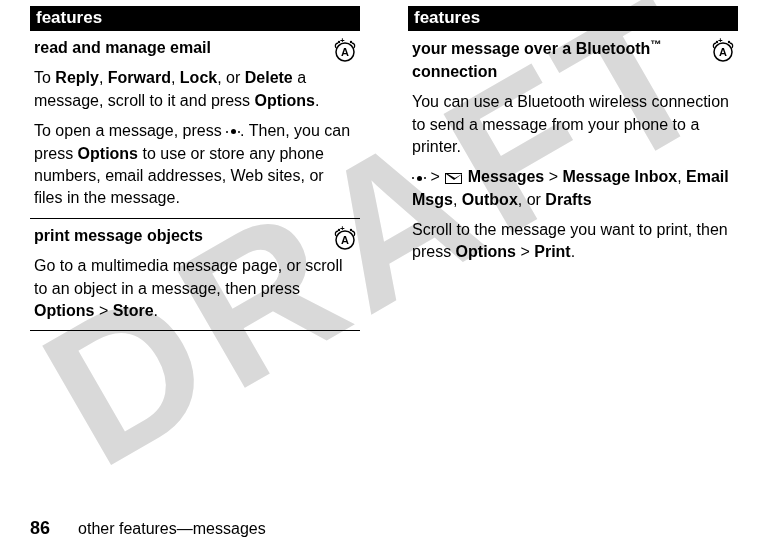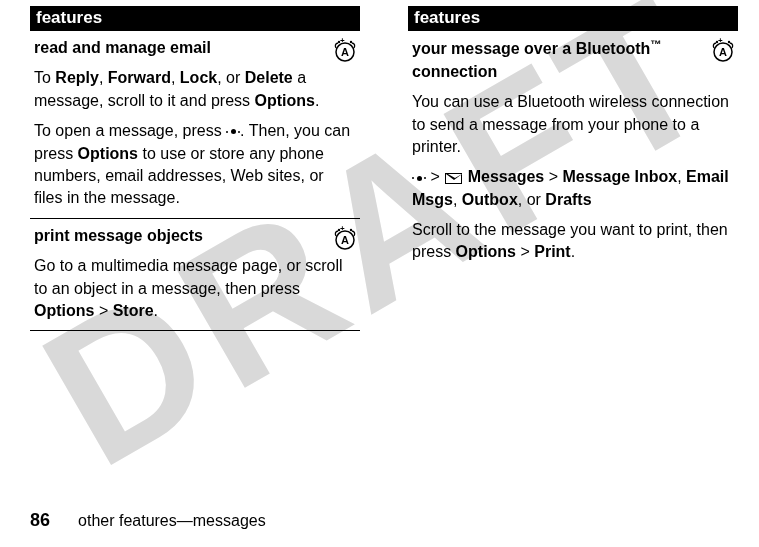--- a/index.html
+++ b/index.html
@@ -101,21 +101,21 @@
   }
   .badge {
     position: absolute;
     right: 2px; top: 6px;
     width: 26px; height: 26px;
   }
   .badge svg { width: 26px; height: 26px; }
   .footer {
     position: absolute;
     left: 30px;
-    bottom: 16px;
+    bottom: 8px;
     font-size: 16px;
   }
   .footer .pn { font-weight: bold; font-size: 18px; margin-right: 28px; }
   .gt { font-family: Arial; }
   sup { font-size: 0.7em; }
 </style>
 </head>
 <body>
 
 <div class="draft">DRAFT</div>

